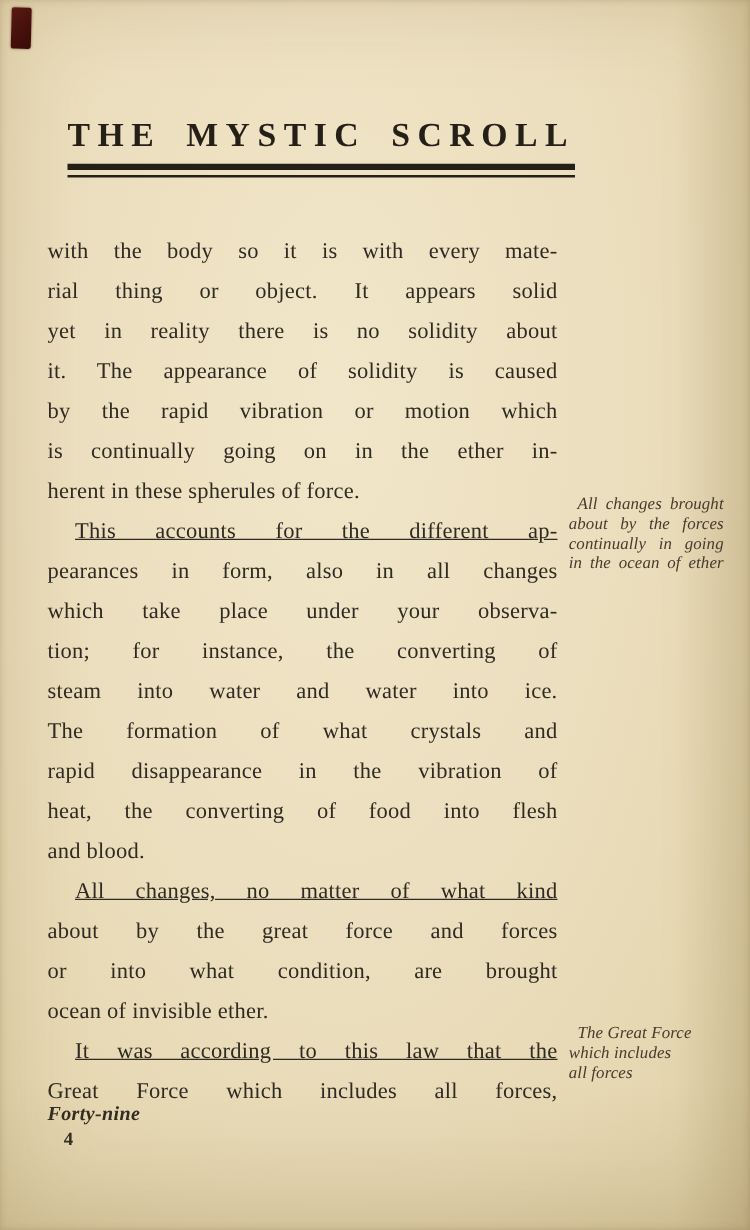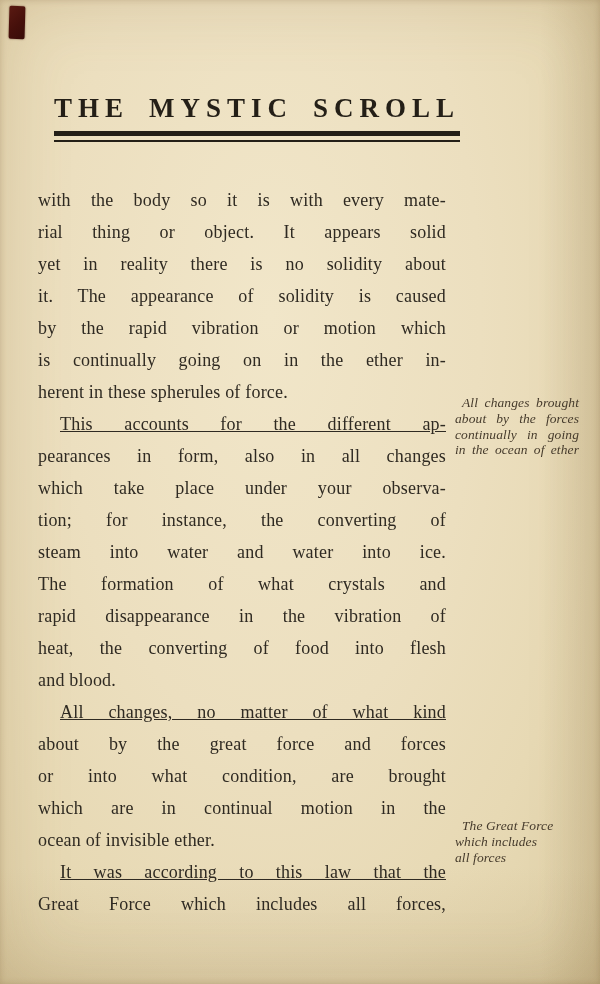--- a/index.html
+++ b/index.html
@@ -92,35 +92,38 @@
         <div class="line">steam into water and water into ice.</div>
         <div class="line">The formation of what crystals and</div>
         <div class="line">rapid disappearance in the vibration of</div>
         <div class="line">heat, the converting of food into flesh</div>
         <div class="line ragged">and blood.</div>
       </div>
       <div class="paragraph">
         <div class="line indent">All changes, no matter of what kind</div>
         <div class="line">about by the great force and forces</div>
         <div class="line">or into what condition, are brought</div>
-        <div class="line">which are in continual motion in the</div>
         <div class="line ragged">ocean of invisible ether.</div>
       </div>
       <div class="paragraph">
         <div class="line indent">It was according to this law that the</div>
         <div class="line">Great Force which includes all forces,</div>
       </div>
     </div>
 
   <div class="margin-note" id="note-0" style="top:359px;margin-top:36px;">
       <div class="nline first">All changes brought</div>
       <div class="nline">about by the forces</div>
       <div class="nline">continually in going</div>
       <div class="nline">in the ocean of ether</div>
     </div>
   <div class="margin-note left-note" id="note-1" style="top:818px;">
       <div class="nline first">The Great Force</div>
       <div class="nline">which includes</div>
       <div class="nline">all forces</div>
     </div>
 
+  <div class="footer">
+    <div class="folio">Forty-nine</div>
+    <div class="signature">4</div>
+  </div>
 
 </div>
 
 </body></html>

